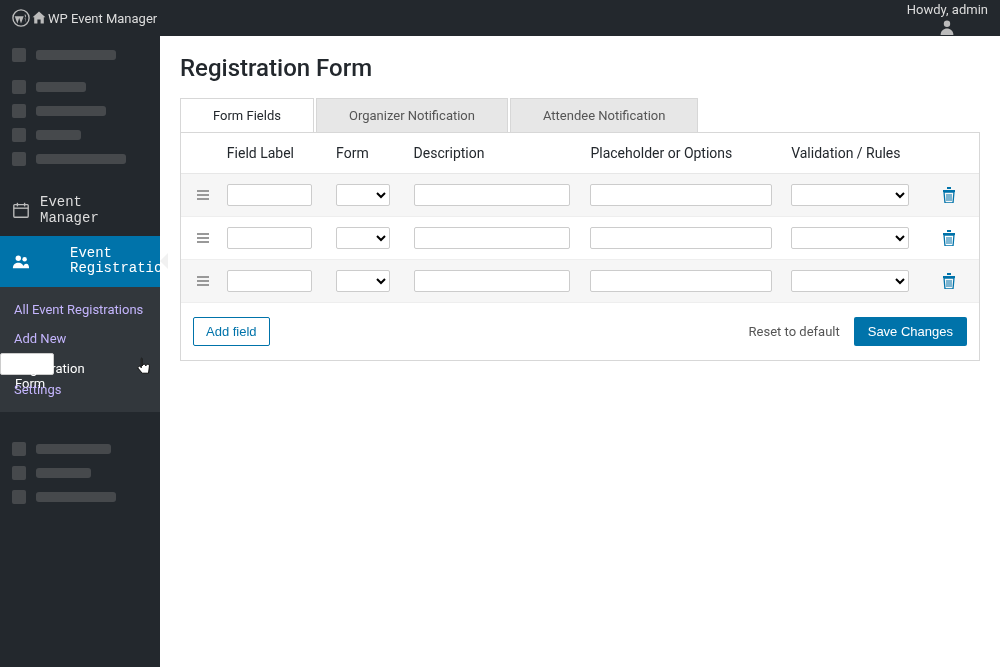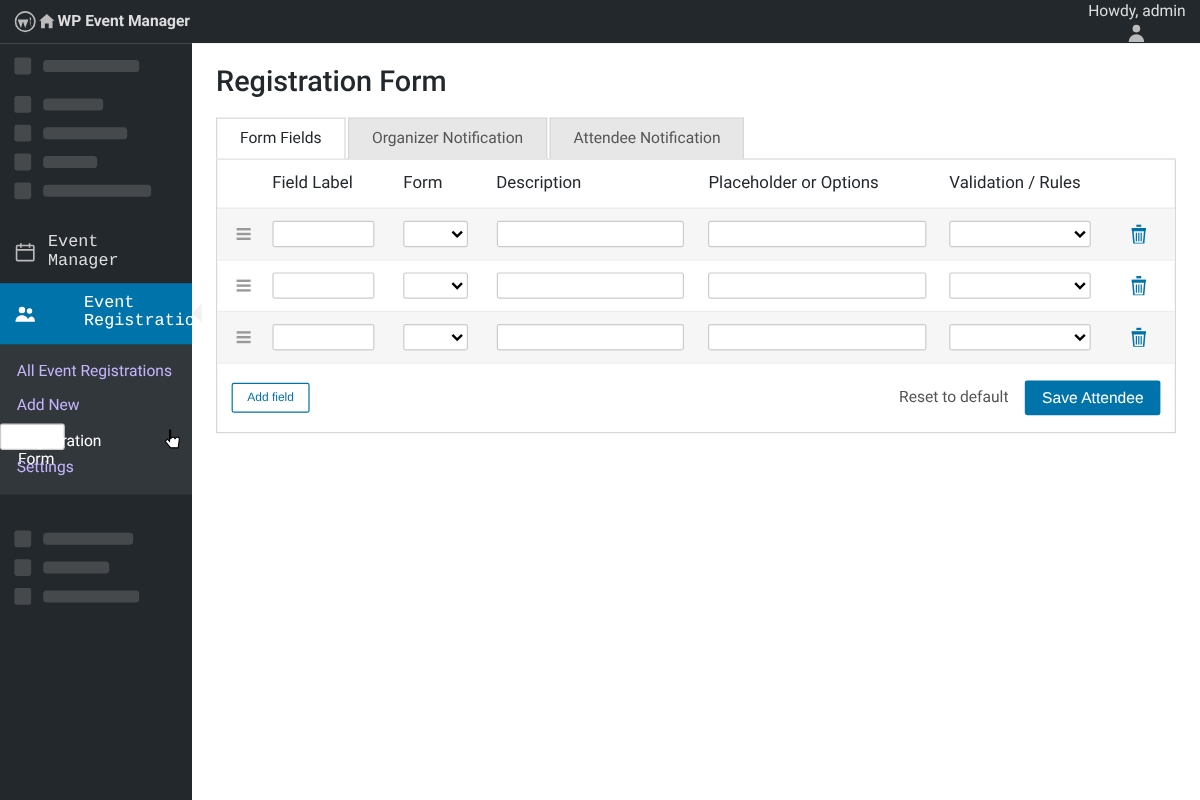--- a/index.html
+++ b/index.html
@@ -1,19 +1,19 @@
 <!DOCTYPE html>
 <html><head>
 <meta charset="utf-8">
 <style>
 * { box-sizing: border-box; margin: 0; padding: 0; }
 body { font-family: -apple-system, BlinkMacSystemFont, "Segoe UI", Roboto, sans-serif; background: #f1f1f1; }
 
 .topbar { height: 36px; background: #23282d; display: flex; align-items: center; padding: 0 12px; color: #ddd; font-size: 13px; justify-content: space-between; }
-.topbar-left { display: flex; align-items: center; gap: 1px; font-weight: bold; }
+.topbar-left { display: flex; align-items: center; gap: 1px; }
 .topbar-right { display: flex; align-items: center; gap: 2px; flex-direction: column; }
 .wp-logo { width: 18px; height: 18px; }
 .home-ic { width: 16px; height: 16px; }
 .user-ic { width: 16px; height: 16px; }
 
 .layout { display: flex; height: calc(100vh - 36px); min-height: 631px; }
 .sidebar { width: 160px; background: #23282d; padding-top: 12px; position: relative; }
 .side-group { margin-bottom: 18px; padding: 0 12px; }
 .side-sk { display: flex; align-items: center; gap: 10px; margin-bottom: 10px; opacity: 0.35; }
 .sk-ic { width: 14px; height: 14px; background: #888; border-radius: 2px; }
@@ -23,21 +23,21 @@
 .side-item.active::after { content: ""; position: absolute; right: -8px; top: 50%; transform: translateY(-50%); border: 8px solid transparent; border-right-color: #f1f1f1; }
 .side-ic { width: 18px; height: 18px; flex-shrink: 0; }
 .submenu { background: #32373c; padding: 8px 0; }
 .submenu-item { padding: 7px 14px; color: #c4b5fd; font-size: 13px; cursor: pointer; }
 .submenu-item.sel { color: #fff; }
 
 .main { flex: 1; background: #fff; padding: 18px 20px; overflow: auto; }
 .page-title { font-size: 24px; font-weight: 500; color: #23282d; margin-bottom: 16px; }
 
 .tabs { display: flex; border-bottom: 1px solid #d7d7d7; }
-.tab { padding: 9px 19px; font-size: 13px; background: #e7e7e7; border: 1px solid #d7d7d7; border-bottom: none; margin-right: 2px; cursor: pointer; color: #555; }
+.tab { padding: 9px 32px; font-size: 13px; background: #e7e7e7; border: 1px solid #d7d7d7; border-bottom: none; margin-right: 2px; cursor: pointer; color: #555; }
 .tab.active { background: #fff; color: #23282d; }
 
 .panel { border: 1px solid #d7d7d7; border-top: none; }
 .thead { display: flex; padding: 12px 16px; border-bottom: 1px solid #e7e7e7; align-items: center; }
 .col-drag { width: 30px; }
 .col-label { width: 110px; }
 .col-type { width: 78px; }
 .col-desc { width: 178px; }
 .col-place { width: 202px; }
 .col-valid { width: 145px; }
@@ -48,21 +48,21 @@
 .trow.alt { background: #f6f6f6; }
 .drag { color: #999; cursor: grab; }
 .inp { height: 22px; border: 1px solid #ccc; border-radius: 2px; background: #fff; width: 85px; }
 .inp.desc-w { width: 156px; }
 .inp.place-w { width: 182px; }
 .sel { height: 22px; border: 1px solid #ccc; border-radius: 2px; width: 54px; background:#fff; }
 .sel.valid-w { width: 118px; }
 .trash { color: #0073aa; cursor: pointer; }
 
 .actions { display: flex; align-items: center; padding: 14px 12px; justify-content: space-between; }
-.btn-outline { border: 1px solid #0073aa; color: #0073aa; background: #fff; padding: 6px 12px; font-size: 10px; cursor: pointer; border-radius: 2px; }
+.btn-outline { border: 1px solid #0073aa; color: #0073aa; background: #fff; padding: 6px 12px; font-size: 13px; cursor: pointer; border-radius: 2px; }
 .actions-right { display: flex; align-items: center; gap: 14px; }
 .link { font-size: 13px; color: #555; cursor: pointer; text-align: right; }
 .btn-primary { background: #0073aa; color: #fff; border: none; padding: 7px 14px; font-size: 13px; cursor: pointer; border-radius: 2px; }
 
 .cursor-hand { position: absolute; left: 135px; top: 321px; width: 18px; height: 18px; z-index: 10; pointer-events: none; }
 </style>
 </head>
 <body>
 
 <div class="topbar">
@@ -239,18 +239,18 @@
                 <line x1="9" y1="7" x2="9" y2="14" stroke="#0073aa"></line>
               </svg>
             </div>
     </div>
         </div>
 
       <div class="actions">
         <button class="btn-outline"><span>Add field</span></button>
         <div class="actions-right">
           <span class="link"><span>Reset to default</span></span>
-          <button class="btn-primary"><span>Save Attendee</span></button>
+          <button class="btn-primary"><span>Save Changes</span></button>
         </div>
       </div>
     </div>
   </div>
 </div>
 
 </body></html>

